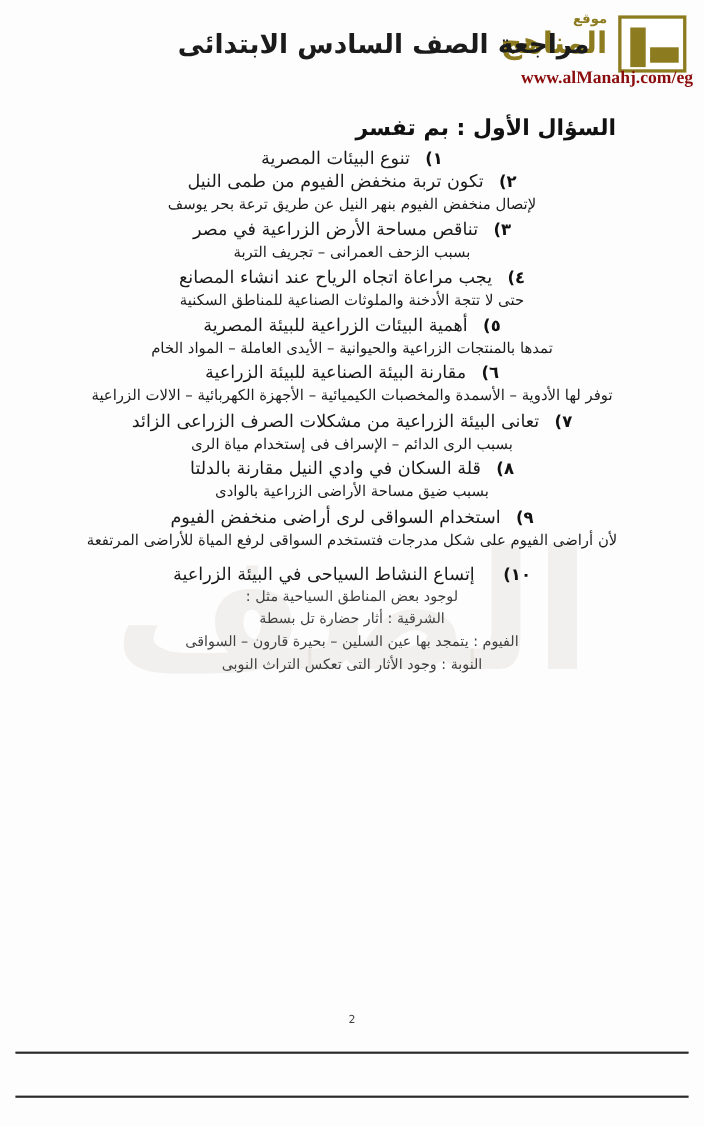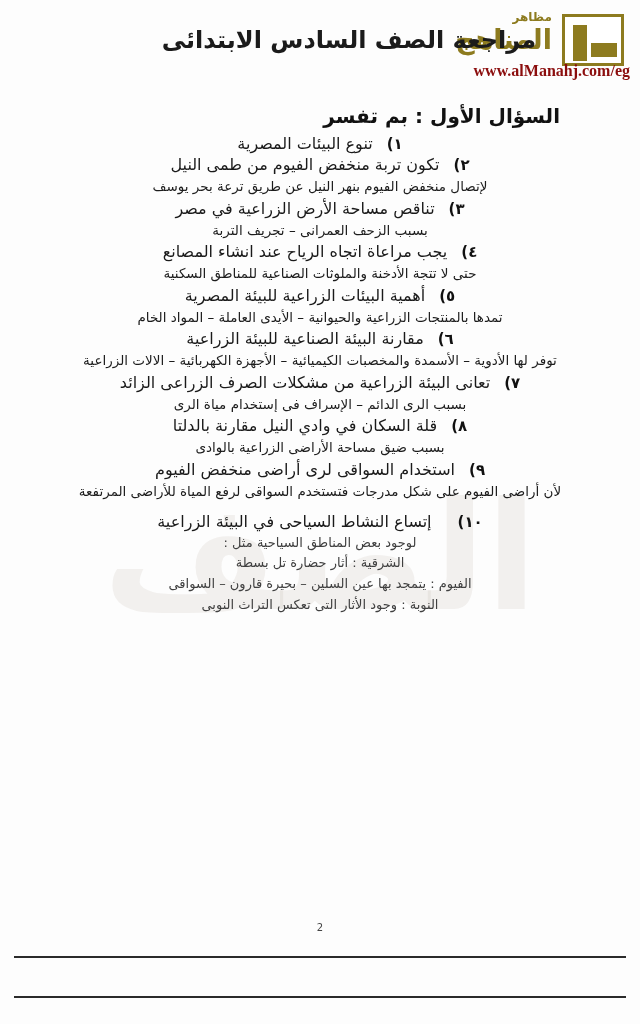--- a/index.html
+++ b/index.html
@@ -214,21 +214,21 @@
 
 <div class="page">
 
   <div class="watermark">الصف</div>
 
   <div class="header">
     <div class="logo-box">
       <div class="bar-v"></div>
       <div class="bar-h"></div>
     </div>
-    <div class="logo-word">مظاهر</div>
+    <div class="logo-word">موقع</div>
     <div class="logo-name">المناهج</div>
     <div class="logo-url">www.alManahj.com/eg</div>
     <div class="doc-title">مراجعة الصف السادس الابتدائى</div>
   </div>
 
   <div class="q-heading">السؤال الأول : بم تفسر</div>
 
   <div class="items">
 
     <div class="item">

